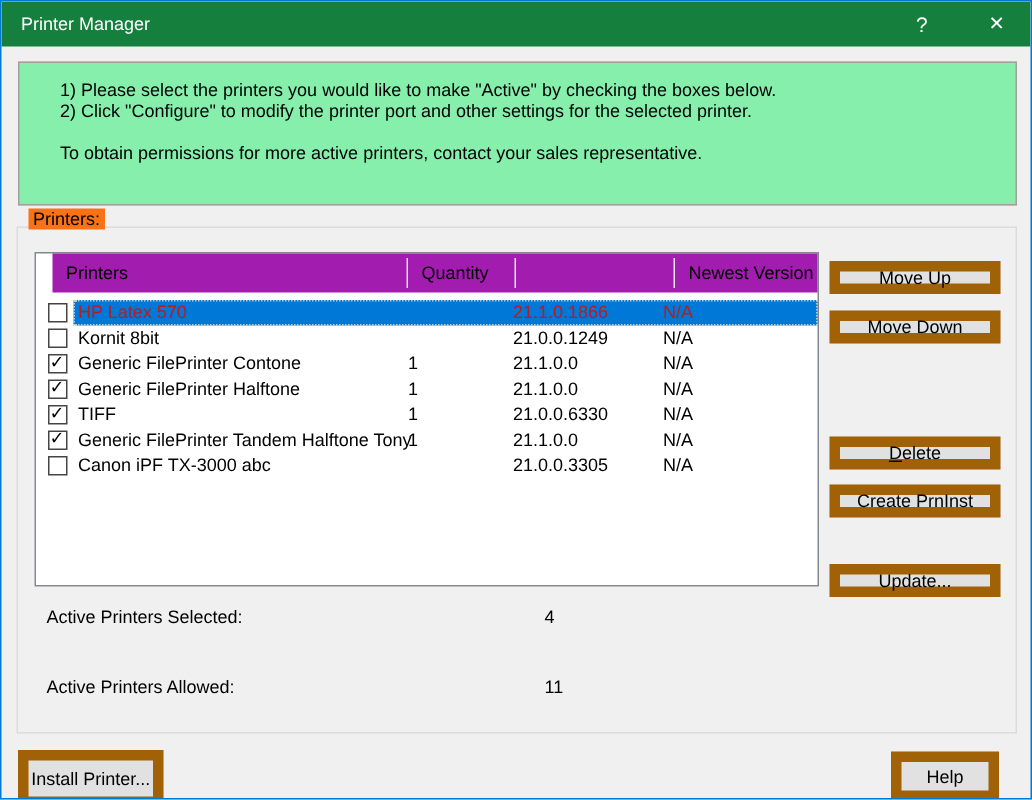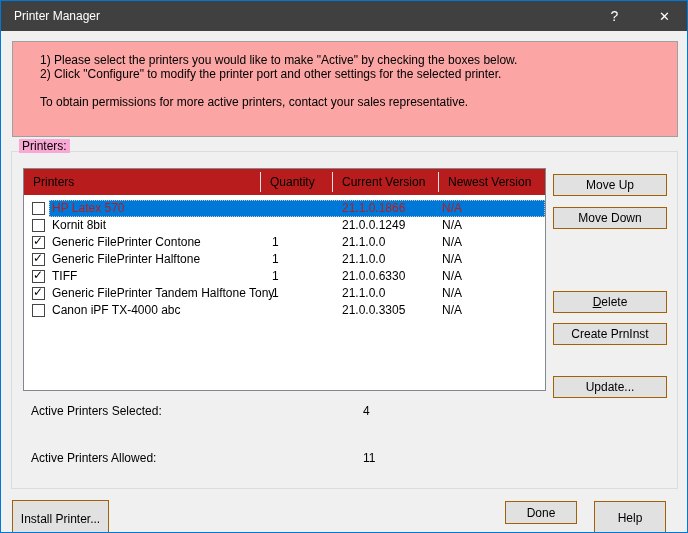--- a/index.html
+++ b/index.html
@@ -8,54 +8,54 @@
     font-family:"Liberation Sans","DejaVu Sans",sans-serif;
     font-size:12px; color:#000; background:#f0f0f0;
   }
   #dialog {
     position:absolute; left:0; top:0; width:688px; height:533px;
     background:#f0f0f0; border:1px solid #0078d7; overflow:hidden;
   }
   
   #titlebar {
     position:absolute; left:0; top:0; right:0; height:30px;
-    background:#404040; color:#fff; display:flex; align-items:center;
+    background:#15803d; color:#fff; display:flex; align-items:center;
   }
   #titlebar .title { margin-left:13px; font-size:12px; }
   .tb-btn {
     position:absolute; top:0; height:30px; width:45px;
     display:flex; align-items:center; justify-content:center;
     color:#fff; font-size:14px; cursor:default;
   }
   #help-btn { right:50px; }
   #close-btn { right:0; font-size:13px; }
   
   #infobox {
     position:absolute; left:11px; top:40px; width:666px; height:96px;
-    background:#fca5a5; border:1px solid #a0a0a0;
+    background:#86efac; border:1px solid #a0a0a0;
   }
   #infobox .iline { position:absolute; left:27px; white-space:nowrap; }
   #infobox .l1 { top:11px; }
   #infobox .l2 { top:25px; }
   #infobox .l3 { top:53px; }
   
   #groupbox {
     position:absolute; left:10px; top:150px; width:667px; height:338px;
     border:1px solid #dcdcdc;
   }
   #group-label {
-    position:absolute; left:18px; top:138px; background:#f9a8d4;
+    position:absolute; left:18px; top:138px; background:#f97316;
     padding:0 3px; z-index:2;
   }
   
   #listview {
     position:absolute; left:22px; top:167px; width:523px; height:223px;
     background:#fff; border:1px solid #828790; z-index:1;
   }
-  .hdr-row { position:absolute; left:0; top:0; right:0; height:26px; background:#b91c1c;text-align:right; }
+  .hdr-row { position:absolute; left:11px; top:0; right:0; height:26px; background:#a21caf;text-align:right; }
   .hdr-cell { position:absolute; top:0; height:26px; line-height:26px; white-space:nowrap; }
   .hc0 { left:9px; }
   .hc1 { left:246px; }
   .hc2 { left:318px; }
   .hc3 { left:424px; }
   .hdr-sep { position:absolute; top:3px; height:20px; width:1px; background:#e5e5e5; }
   .hs1 { left:236px; } .hs2 { left:308px; } .hs3 { left:414px; }
   .lrow {
     position:absolute; left:0; right:0; height:17px; line-height:17px;
   }
@@ -73,21 +73,21 @@
     position:absolute; left:8px; top:2px; width:13px; height:13px;
     background:#fff; border:1px solid #454545; z-index:2;
   }
   .checkbox .mark {
     display:none; position:absolute; left:0px; top:-2px;
     font-size:12px; font-weight:bold; color:#000; line-height:13px;
   }
   .checkbox[data-checked="true"] .mark { display:block; }
   
   .btn {
-    position:absolute; background:#e1e1e1; border:1px solid #a16207;
+    position:absolute; background:#e1e1e1; border:7px solid #a16207;
     display:flex; align-items:center; justify-content:center;
     font-size:12px; cursor:default; white-space:nowrap;
   }
   .side-btn { left:552px; width:114px; height:22px; }
   #btn-moveup   { top:173px; }
   #btn-movedown { top:206px; }
   #btn-configure{ top:258px; }
   #btn-delete   { top:290px; }
   #btn-prninst  { top:322px; }
   #btn-update   { top:375px; }
@@ -119,21 +119,20 @@
     <div class="iline l3">To obtain permissions for more active printers, contact your sales representative.</div>
   </div>
 
   <div id="groupbox"></div>
   <div id="group-label">Printers:</div>
 
   <div id="listview">
     <div class="hdr-row">
       <span class="hdr-cell hc0">Printers</span>
       <span class="hdr-cell hc1">Quantity</span>
-      <span class="hdr-cell hc2">Current Version</span>
       <span class="hdr-cell hc3">Newest Version</span>
       <span class="hdr-sep hs1"></span>
       <span class="hdr-sep hs2"></span>
       <span class="hdr-sep hs3"></span>
     </div>
 
     <div class="lrow" style="top:31px" data-selected="true">
       <span class="checkbox" data-checked="false"></span>
       <span class="cell c-name">HP Latex 570</span>
       <span class="cell c-qty"></span>
@@ -178,21 +177,21 @@
       <span class="checkbox" data-checked="true">
           <span class="mark">✓</span>
         </span>
       <span class="cell c-name">Generic FilePrinter Tandem Halftone Tony</span>
       <span class="cell c-qty">1</span>
       <span class="cell c-cur">21.1.0.0</span>
       <span class="cell c-new">N/A</span>
     </div>
     <div class="lrow" style="top:133px" data-selected="false">
       <span class="checkbox" data-checked="false"></span>
-      <span class="cell c-name">Canon iPF TX-4000 abc</span>
+      <span class="cell c-name">Canon iPF TX-3000 abc</span>
       <span class="cell c-qty"></span>
       <span class="cell c-cur">21.0.0.3305</span>
       <span class="cell c-new">N/A</span>
     </div>
   </div>
 
   <div class="btn side-btn" id="btn-moveup">
     <span><span>Move Up</span><span class="u"></span><span></span></span>
   </div>
   <div class="btn side-btn" id="btn-movedown">
@@ -207,16 +206,15 @@
   <div class="btn side-btn" id="btn-update">
     <span><span>Update...</span><span class="u"></span><span></span></span>
   </div>
 
   <span class="sum-label" id="sum0-label">Active Printers Selected:</span>
   <span class="sum-value" id="sum0-value">4</span>
   <span class="sum-label" id="sum1-label">Active Printers Allowed:</span>
   <span class="sum-value" id="sum1-value">11</span>
 
   <div class="btn" id="btn-install">Install Printer...</div>
-  <div class="btn" id="btn-done">Done</div>
   <div class="btn" id="btn-help">Help</div>
 
 </div>
 
 </body></html>

